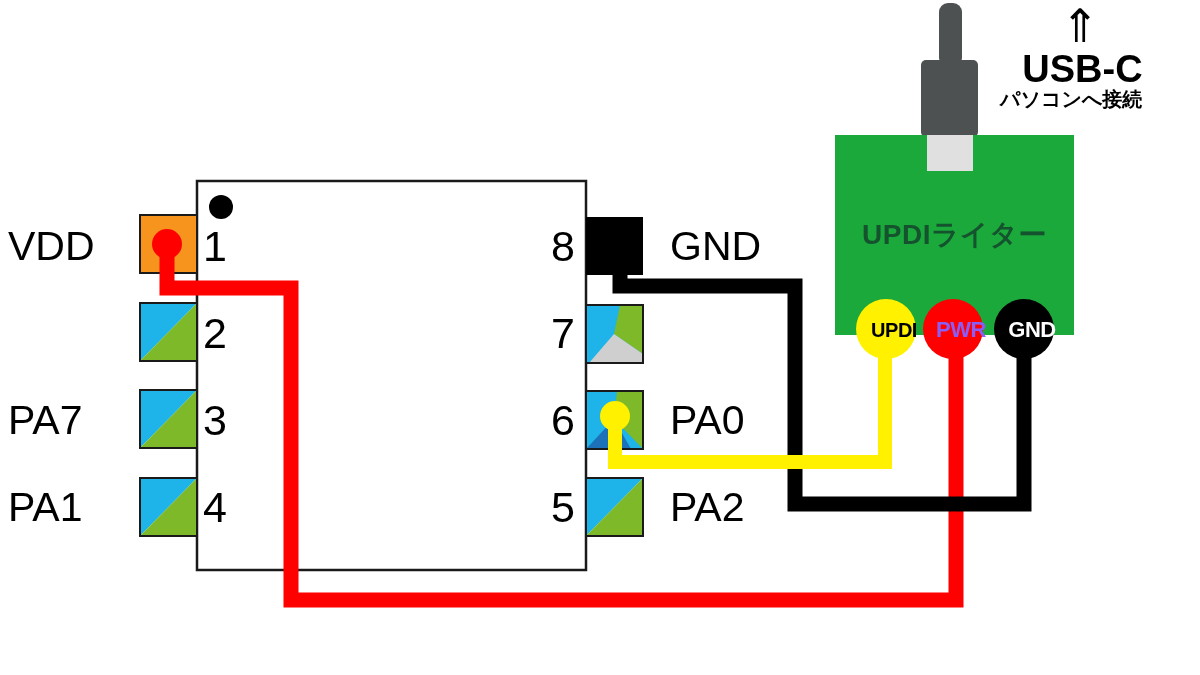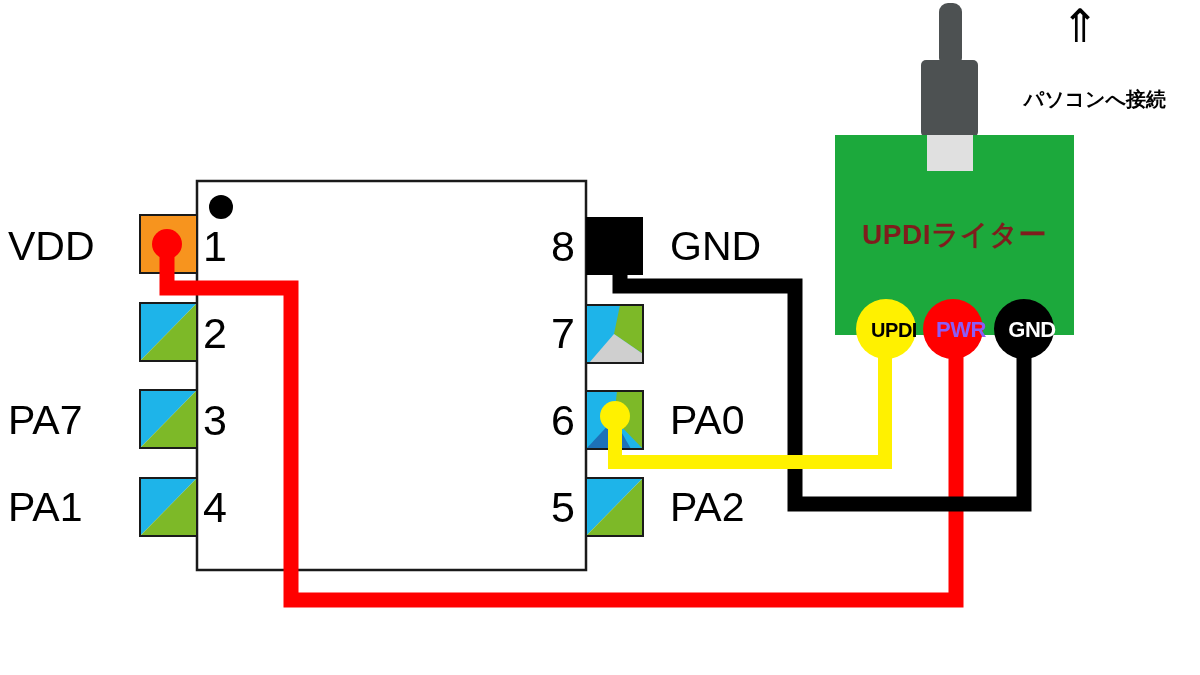--- a/index.html
+++ b/index.html
@@ -7,28 +7,28 @@
          font-family:"Liberation Sans", sans-serif;}
   #wires-svg{position:absolute;left:0;top:0;z-index:1;}
   .txt{position:absolute;z-index:2;color:#000;white-space:nowrap;}
   .pin-label{font-size:41px;line-height:44px;height:44px;}
   .pin-label.left{left:8px;width:116px;}
   .pin-label.right{left:670px;width:130px;text-align:left;}
   .pin-number{font-size:43px;line-height:44px;height:44px;}
   .pin-number.left{left:203px;width:50px;text-align:left;}
   .pin-number.right{left:527px;width:48px;text-align:right;}
   .writer-title{left:835px;top:216px;width:239px;text-align:center;
-                font-size:28px;font-weight:bold;color:#7f1d1d;letter-spacing:.5px;}
+                font-size:28px;font-weight:bold;color:#14532d;letter-spacing:.5px;}
   .pinball-label{width:76px;text-align:center;font-weight:bold;letter-spacing:-0.5px;}
   #lbl-updi{left:856px;top:319px;font-size:20px;color:#000;}
   #lbl-pwr{left:923px;top:317px;font-size:22px;color:#8b5cf6;}
   #lbl-gnd2{left:994px;top:317px;font-size:22px;color:#fff;}
   .usb-arrow{left:1045px;top:2px;width:70px;text-align:center;font-size:46px;line-height:48px;}
   .usb-label{left:1010px;top:48px;width:145px;text-align:center;font-size:38px;font-weight:bold;}
-  .usb-sublabel{left:1000px;top:86px;width:166px;text-align:right;font-size:20px;font-weight:bold;}
+  .usb-sublabel{left:1000px;top:86px;width:166px;text-align:left;font-size:20px;font-weight:bold;}
 </style>
 </head>
 <body>
 
 <div id="stage">
 
   <svg id="wires-svg" width="1200" height="675" viewBox="0 0 1200 675">
 
     <rect x="197" y="181" width="389" height="389" fill="#ffffff" stroke="#1a1a1a" stroke-width="2.5"></rect>
     <circle cx="221" cy="207" r="12" fill="#000"></circle>
@@ -105,15 +105,16 @@
   <div class="txt pin-number right" style="top:311px">7</div>
   <div class="txt pin-number right" style="top:398px">6</div>
   <div class="txt pin-number right" style="top:485px">5</div>
 
   <div class="txt writer-title">UPDIライター</div>
   <div class="txt pinball-label" id="lbl-updi">UPDI</div>
   <div class="txt pinball-label" id="lbl-pwr">PWR</div>
   <div class="txt pinball-label" id="lbl-gnd2">GND</div>
 
   <div class="txt usb-arrow">⇑</div>
+  <div class="txt usb-label">USB-C</div>
   <div class="txt usb-sublabel">パソコンへ接続</div>
 
 </div>
 
 </body></html>

